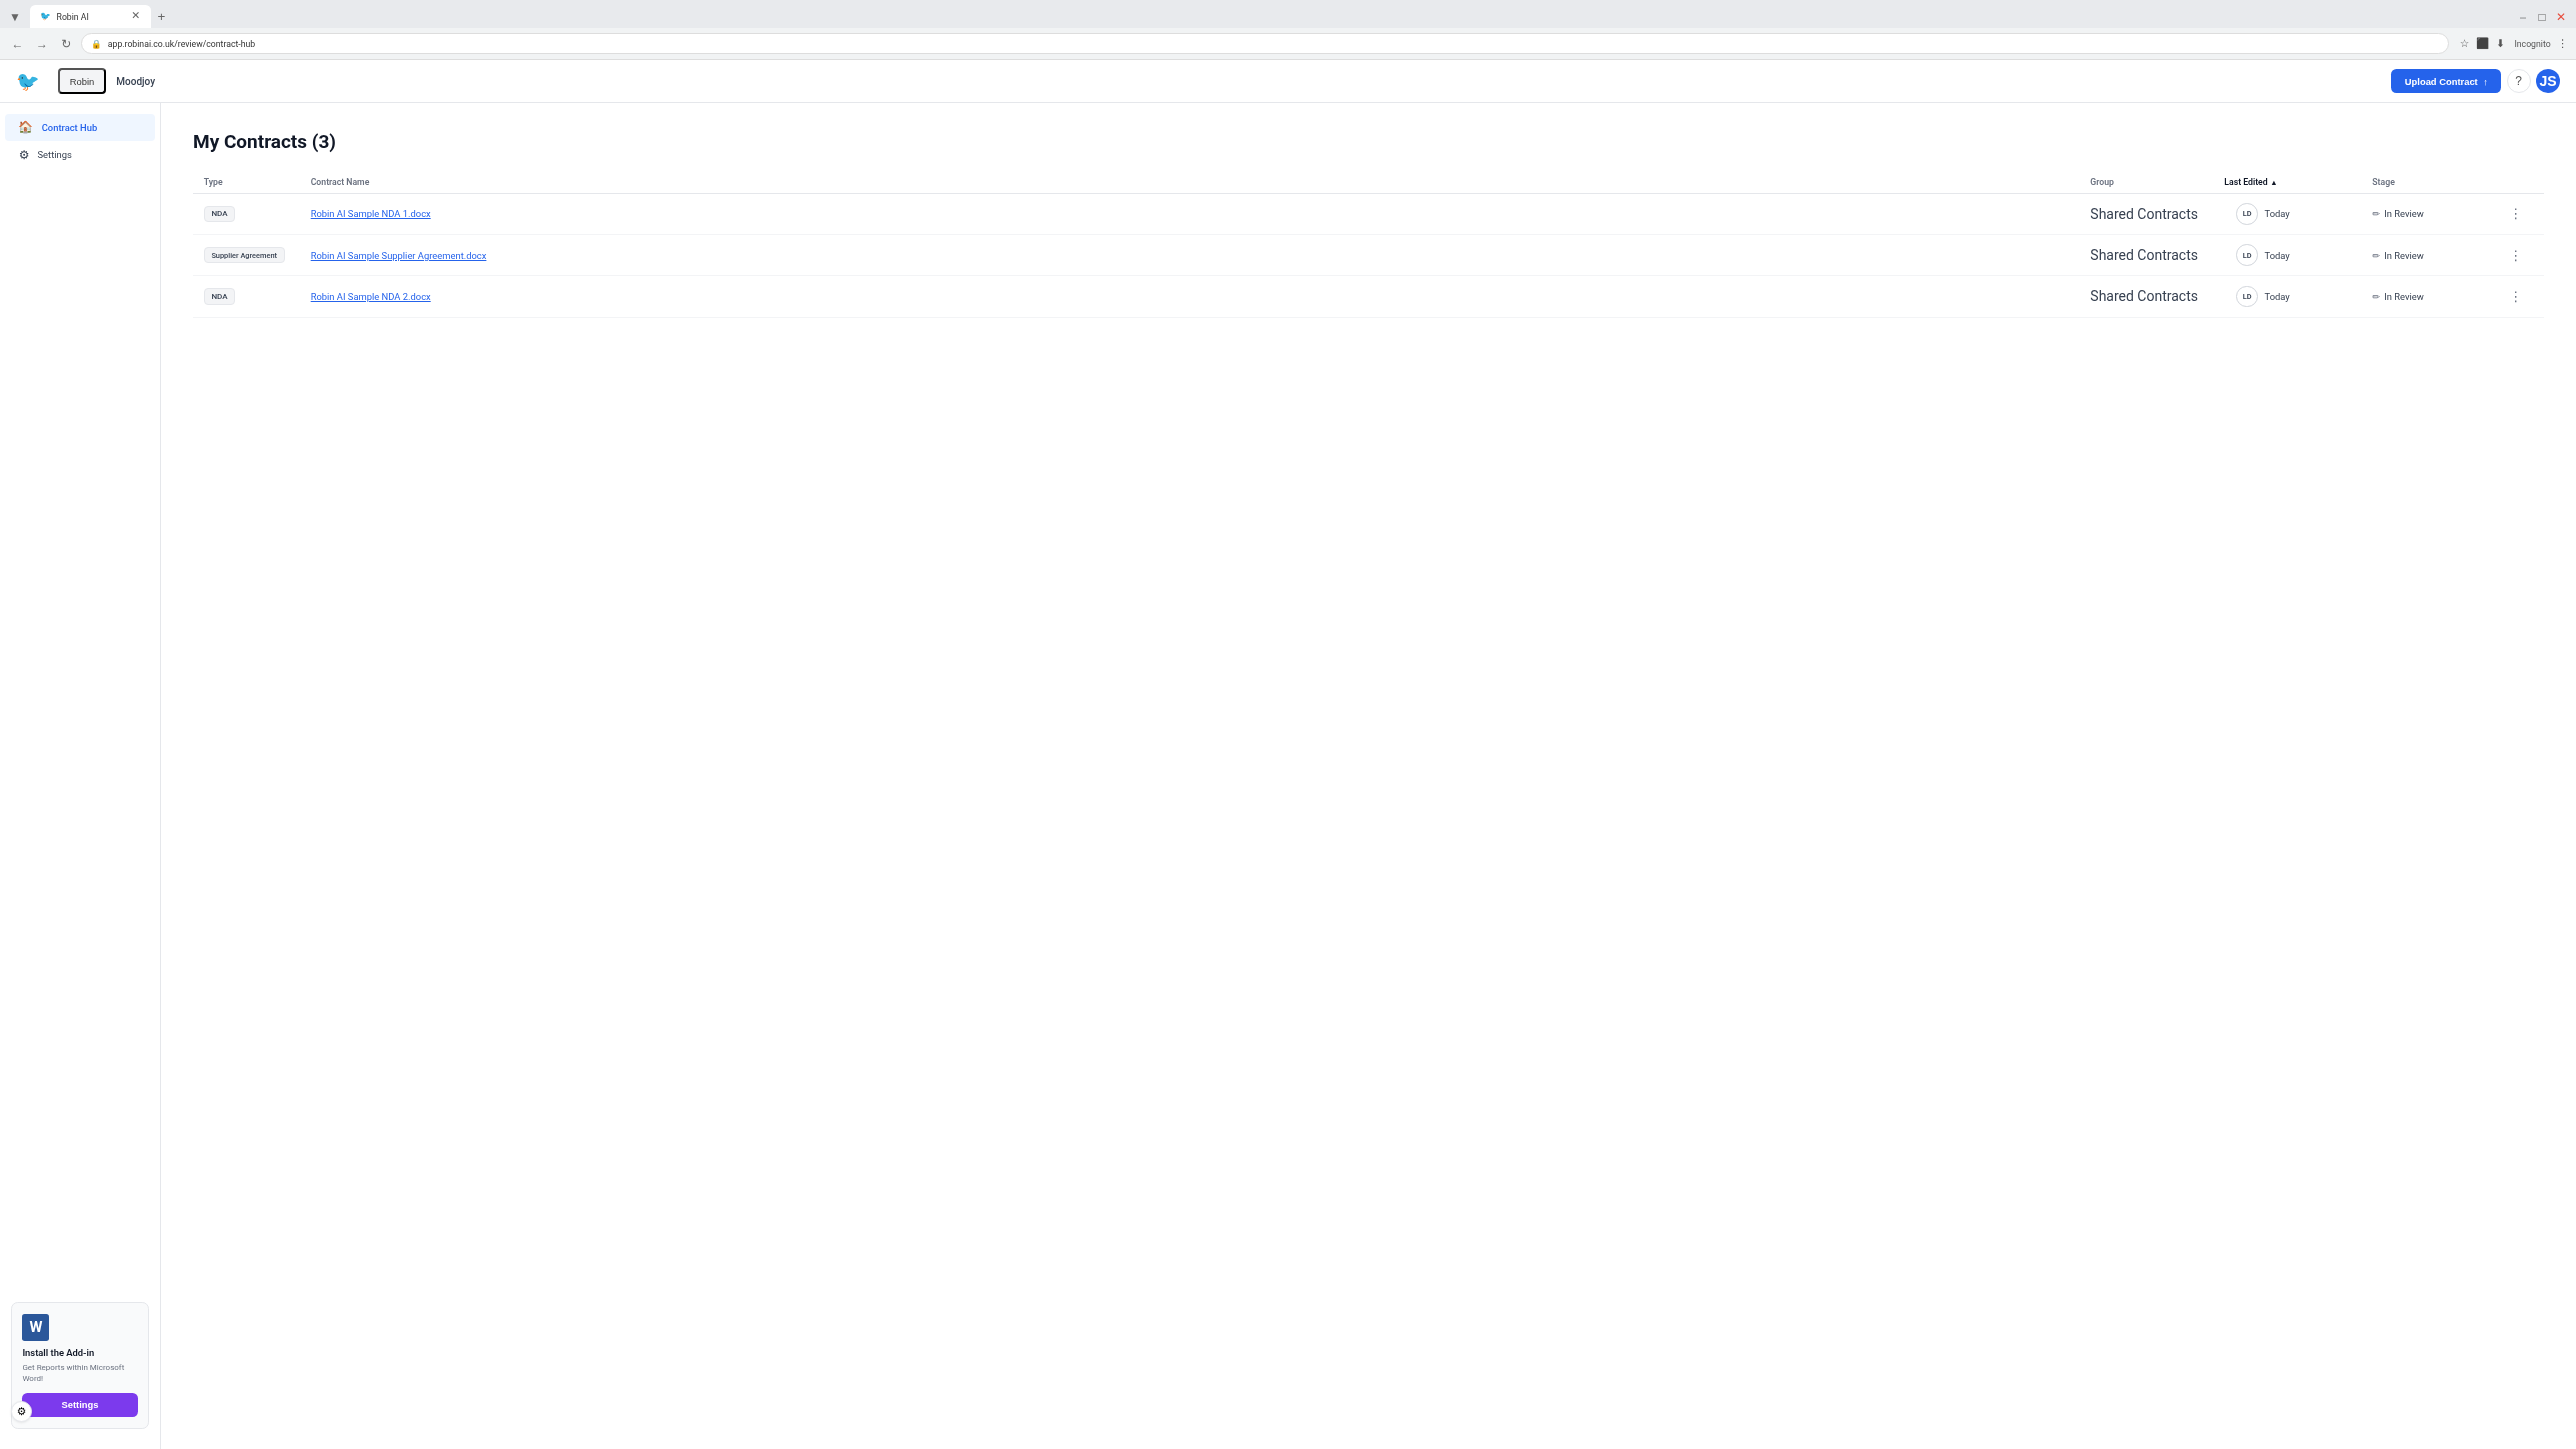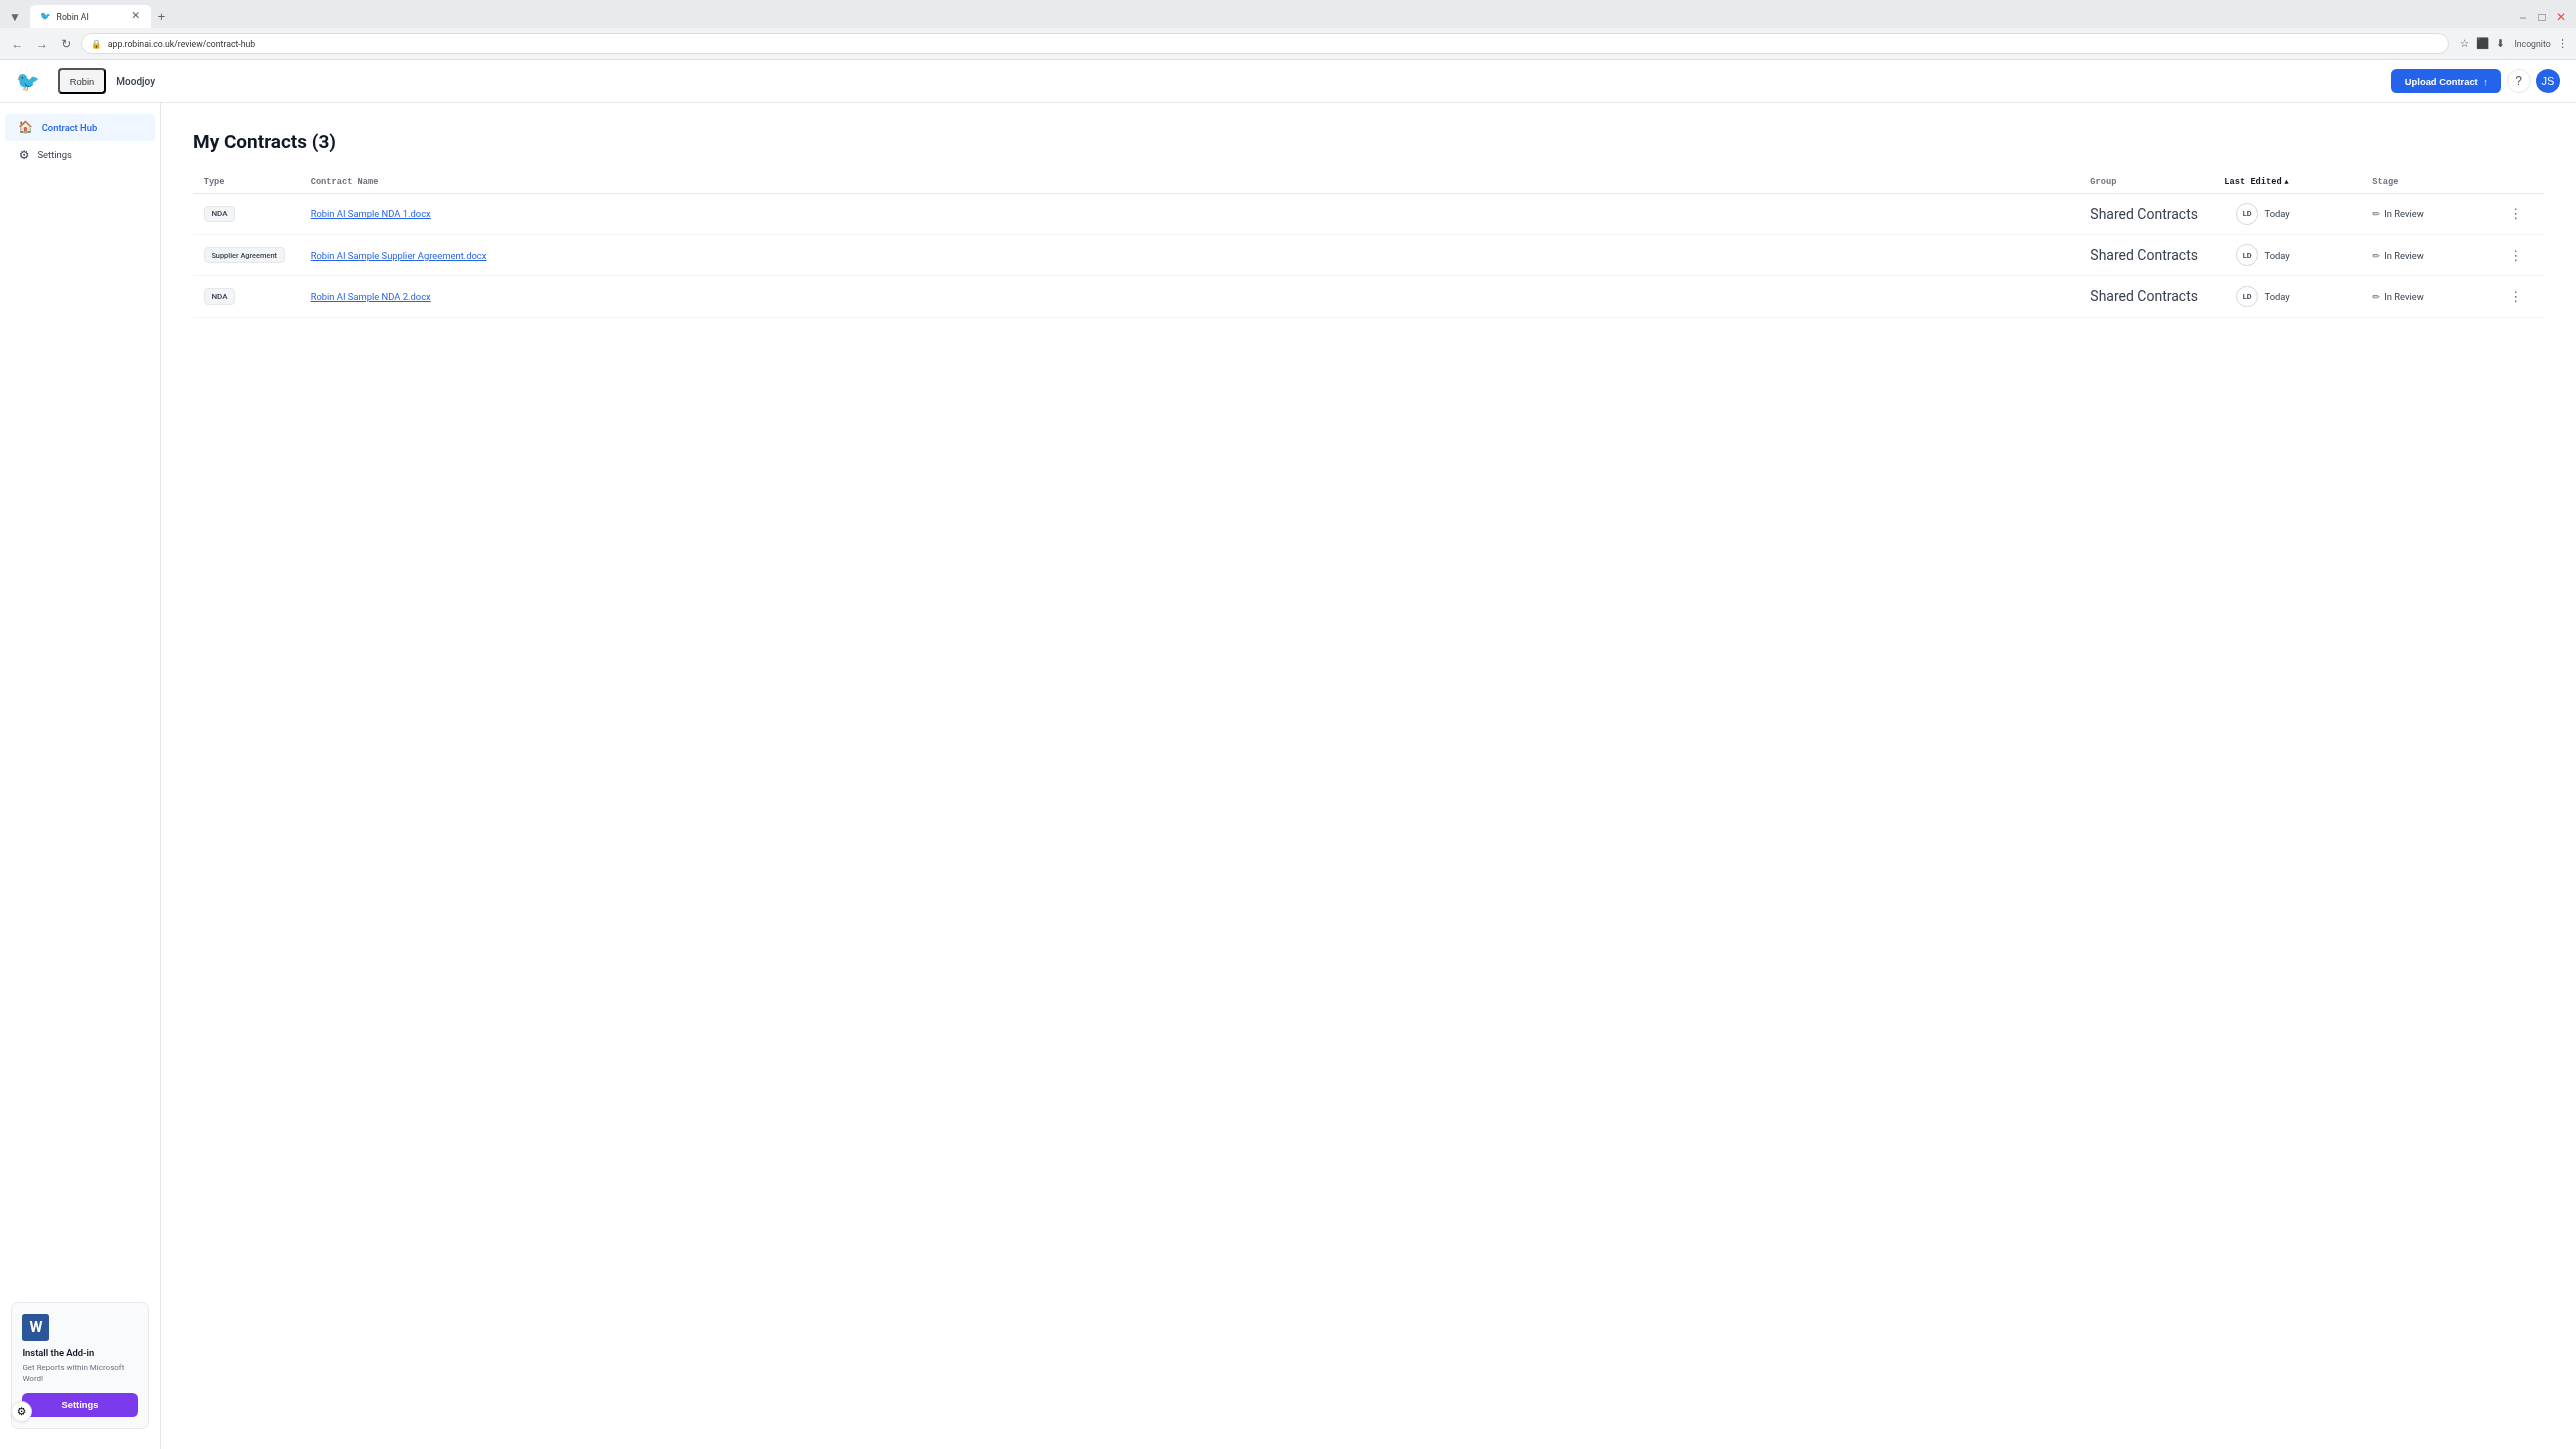--- a/index.html
+++ b/index.html
@@ -24,40 +24,40 @@
 
     
     .app-header { display: flex; align-items: center; padding: 0 16px; height: 43px; border-bottom: 0.7px solid #e5e7eb; background: #fff; }
     .app-logo { display: flex; align-items: center; margin-right: 16px; }
     .logo-bird { font-size: 19px; margin-right: 2.7px; }
     .header-nav-item { padding: 5.4px 9.4px; border-radius: 4px; font-size: 9.4px; color: #333; cursor: pointer; background: #f3f4f6; font-weight: 500; }
     .header-company { font-size: 10px; color: #374151; margin-left: 10.7px; font-weight: 500; }
     .header-spacer { flex: 1; }
     .upload-btn { display: flex; align-items: center; gap: 5.4px; background: #2563eb; color: #fff; border: none; border-radius: 5.4px; padding: 6.7px 13.4px; font-size: 9.4px; font-weight: 600; cursor: pointer; }
     .header-icon-btn { background: none; border: none; cursor: pointer; color: #555; font-size: 12px; width: 24px; height: 24px; border-radius: 50%; display: flex; align-items: center; justify-content: center; border: 0.7px solid #e5e7eb; margin-left: 5.4px; }
-    .avatar-btn { width: 24px; height: 24px; border-radius: 50%; background: #2563eb; color: #fff; border: none; cursor: pointer; font-size: 11px; font-weight: 400; margin-left: 5.4px; }
+    .avatar-btn { width: 24px; height: 24px; border-radius: 50%; background: #2563eb; color: #fff; border: none; cursor: pointer; font-size: 14px; font-weight: 700; margin-left: 5.4px; }
 
     
     .app-body { display: flex; height: calc(100vh - 102px); }
 
     
     .sidebar { width: 161px; background: #fff; border-right: 0.7px solid #e5e7eb; padding: 10.7px 0; display: flex; flex-direction: column; }
     .sidebar-item { display: flex; align-items: center; gap: 8px; padding: 6.7px 13.4px; font-size: 9.4px; color: #374151; cursor: pointer; border-radius: 4px; margin: 0 5.4px; }
     .sidebar-item.active { background: #eff6ff; color: #2563eb; font-weight: 500; }
     .sidebar-icon { font-size: 12px; }
     .sidebar-addon { margin: 10.7px; background: #f9fafb; border: 0.7px solid #e5e7eb; border-radius: 6.7px; padding: 10.7px; margin-top: auto; }
     .addon-word-icon { font-size: 21.5px; margin-bottom: 6.7px; }
     .addon-title { font-size: 9.4px; font-weight: 600; color: #111827; margin-bottom: 4px; }
     .addon-desc { font-size: 8px; color: #6b7280; line-height: 1.4; margin-bottom: 8px; }
     .addon-install-btn { width: 100%; background: #7c3aed; color: #fff; border: none; border-radius: 5.4px; padding: 6.7px; font-size: 9.4px; font-weight: 600; cursor: pointer; }
 
     
     .main-content { flex: 1; padding: 27px 32px; overflow-y: auto; background: #fff; }
     .page-title { font-size: 19px; font-weight: 700; color: #111827; margin-bottom: 19px; }
-    .table-header { display: grid; grid-template-columns: 107px 1fr 134px 148px 134px 27px; padding: 5.4px 10.7px; border-bottom: 1.3px solid #e5e7eb; font-family: Liberation Mono, monospace; }
+    .table-header { display: grid; grid-template-columns: 107px 1fr 134px 148px 134px 27px; padding: 5.4px 10.7px; border-bottom: 1.3px solid #e5e7eb; }
     .col-header { font-size: 8.7px; font-weight: 600; color: #6b7280; display: flex; align-items: center; gap: 2.7px; }
     .col-header.active { color: #111827; }
     .table-row { display: grid; grid-template-columns: 107px 1fr 134px 148px 134px 27px; padding: 9.4px 10.7px; border-bottom: 0.7px solid #f3f4f6; align-items: center; }
     .type-badge { display: inline-block; background: #f3f4f6; border: 0.7px solid #e5e7eb; border-radius: 4px; padding: 2.7px 6.7px; font-size: 8px; font-weight: 500; color: #374151; text-align: left; }
     .contract-link { color: #2563eb; font-size: 9.4px; text-decoration: underline; cursor: pointer; }
     .group-text { font-size: 14px; color: #374151; }
     .last-edited-cell { display: flex; align-items: center; gap: 6.7px; margin-left: 12px; }
     .avatar-circle { width: 21.5px; height: 21.5px; border-radius: 50%; border: 0.7px solid #d1d5db; display: flex; align-items: center; justify-content: center; font-size: 7.4px; font-weight: 600; color: #374151; background: #fff; }
     .edited-text { font-size: 9.4px; color: #374151; }
     .stage-cell { display: flex; align-items: center; gap: 4px; font-size: 9.4px; color: #374151; }

